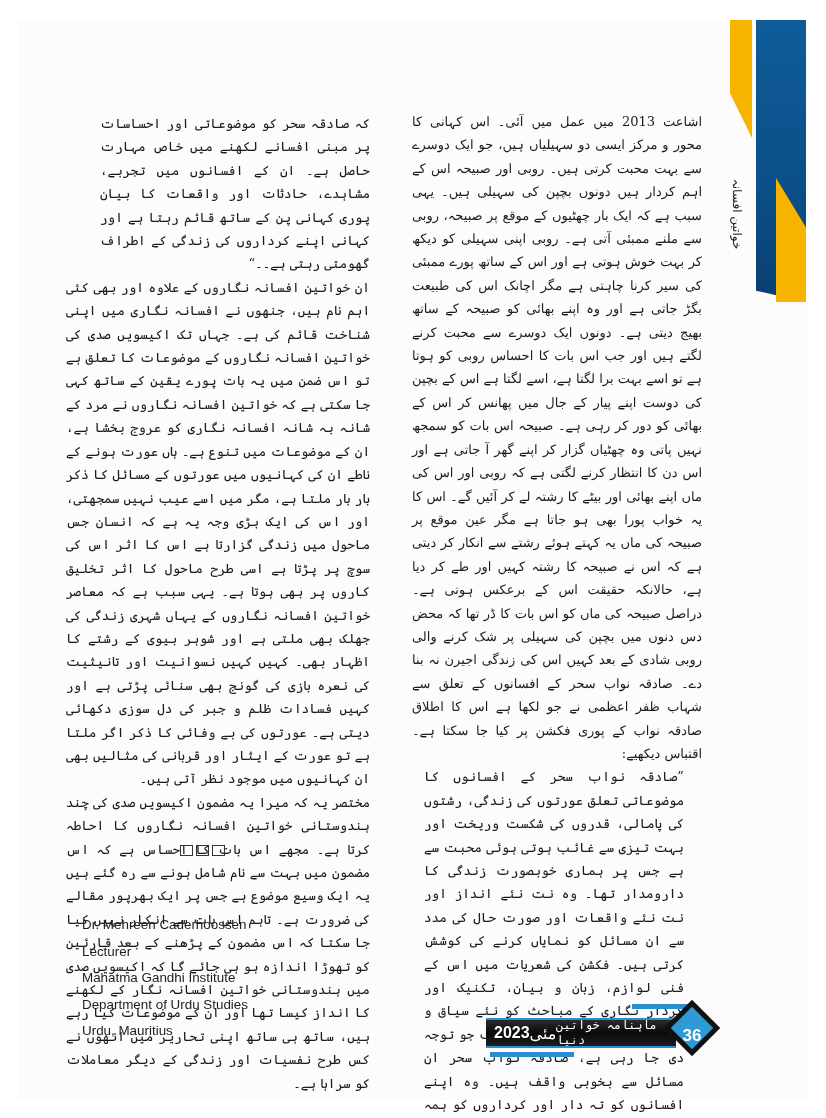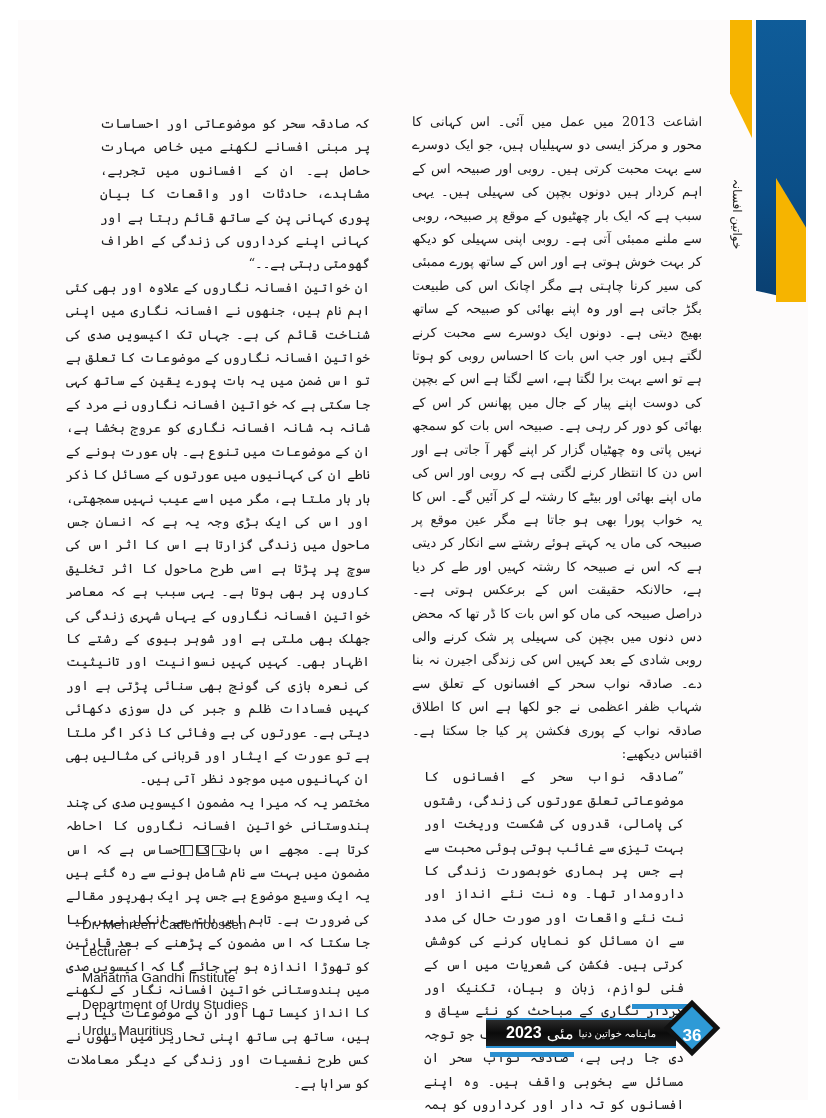--- a/index.html
+++ b/index.html
@@ -50,34 +50,34 @@
   .sep span { display: inline-block; width: 11px; height: 9px; border: 1.6px solid #333; }
   .sig {
     position: absolute; left: 82px; top: 912px; width: 280px;
     font-family: "Liberation Sans", sans-serif; font-size: 13.4px; color: #1e1e1e;
   }
   .sig div { height: 26.5px; line-height: 26.5px; }
   .footer-bar {
     position: absolute; left: 486px; top: 1018px; width: 190px; height: 30px;
     background: linear-gradient(180deg, #2b2b2b 0%, #0a0a0a 50%, #1e1e1e 100%);
     border-top: 2px solid #2a8fd0; border-bottom: 2px solid #2a8fd0;
-    display: flex; align-items: center; justify-content: space-between; padding: 0 20px;
+    display: flex; align-items: center; justify-content: space-between; padding: 0 8px;
     box-sizing: border-box;
   }
   .footer-stripe-top {
     position: absolute; left: 632px; top: 1004px; width: 60px; height: 5px; background: #2a8fd0;
   }
   .footer-stripe-bottom {
     position: absolute; left: 490px; top: 1052px; width: 84px; height: 5px; background: #2a8fd0;
   }
   .footer-year {
     font-family: "Liberation Sans", sans-serif; font-weight: bold; color: #fff; font-size: 16px;
   }
   .footer-month { color: #fff; font-family: "DejaVu Serif", serif; font-size: 16px; }
-  .footer-mag { color: #fff; font-family: Liberation Serif, serif; font-size: 10px; }
+  .footer-mag { color: #fff; font-family: Liberation Mono, monospace; font-size: 12px; }
   .page-diamond {
     position: absolute; left: 672px; top: 1008px; width: 40px; height: 40px;
     background: #111; transform: rotate(45deg);
   }
   .page-diamond-inner {
     position: absolute; left: 677px; top: 1013px; width: 30px; height: 30px;
     background: #2e9ad6; transform: rotate(45deg);
   }
   .page-num {
     position: absolute; left: 672px; top: 1015px; width: 40px; height: 26px;

